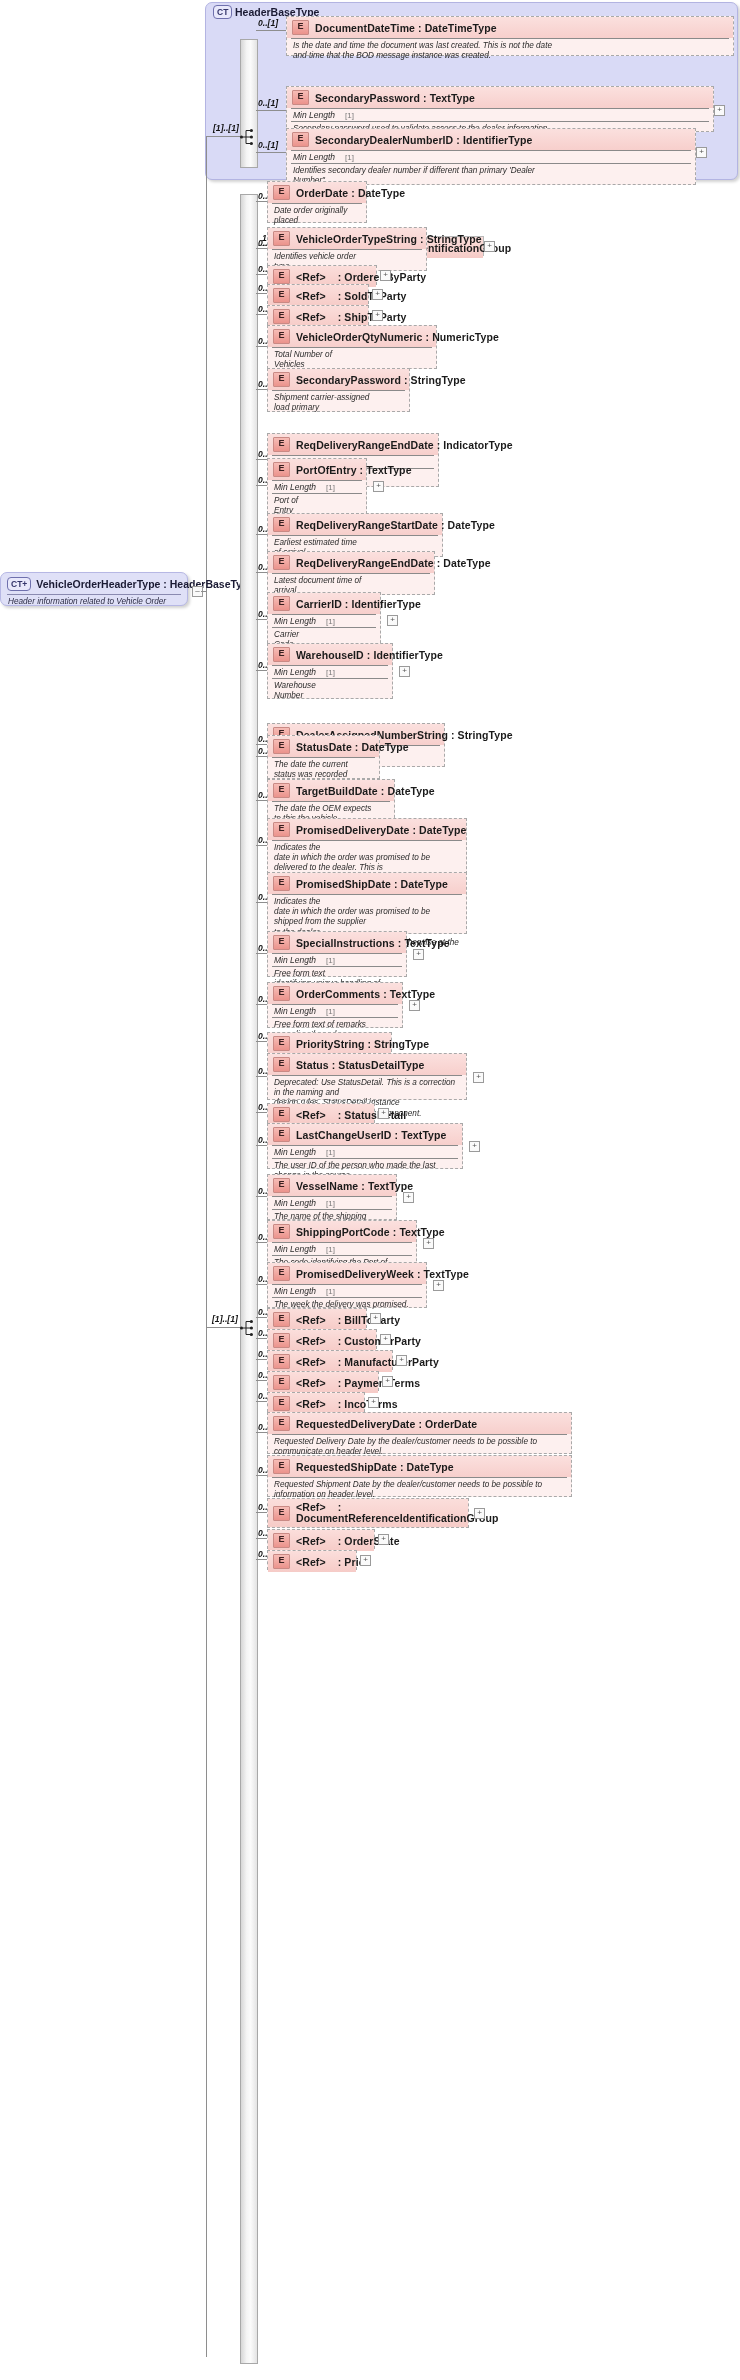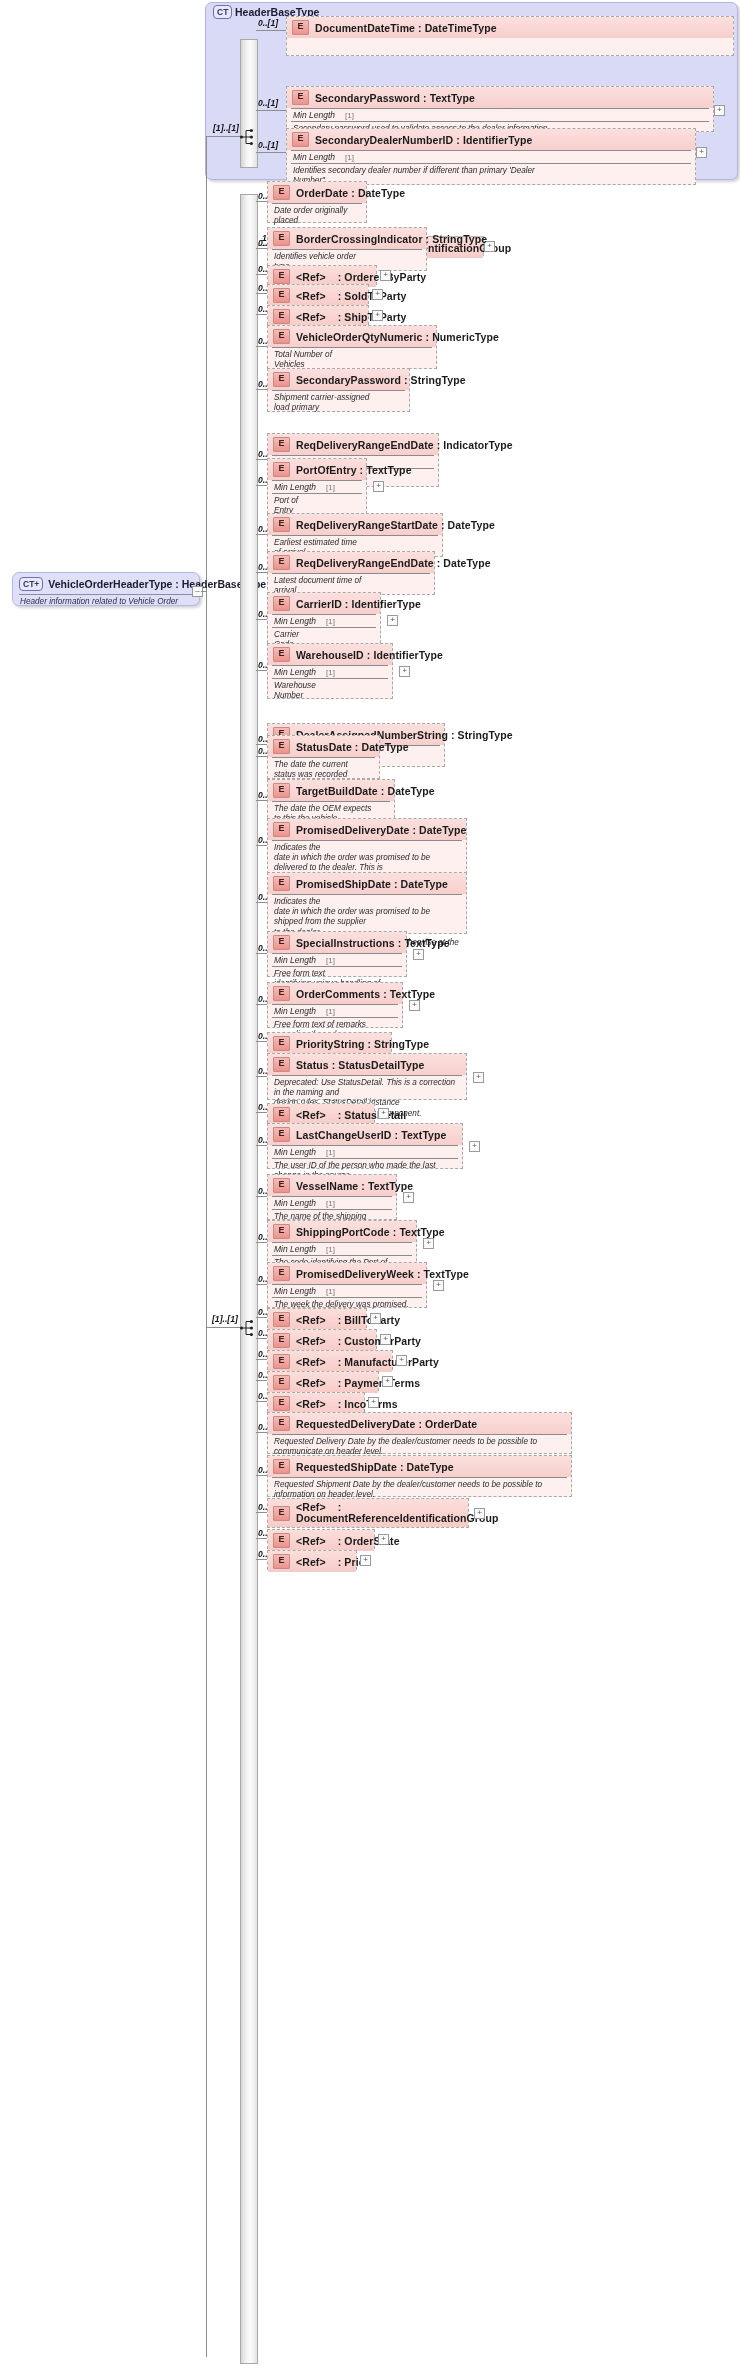--- a/index.html
+++ b/index.html
@@ -125,20 +125,22 @@
     <circle cx="12.4" cy="16.5" r="1.6" fill="#222"></circle>
   </svg>
 
   <div class="h" style="left:256px;top:30px;width:30px;"></div>
   <div class="occ" style="left:258px;top:18px;">0..[1]</div>
   <div class="node dashed" style="left:286px;top:16px;width:448px;height:40px;">
     <div class="hdr">
       <span class="eicon">E</span>
       <span class="nname"><span>DocumentDateTime</span>&nbsp;<span>:</span>&nbsp;<span>DateTimeType</span></span>
     </div>
+    <div class="doc">Is the date and time the document was last created. This is not the date
+and time that the BOD message instance was created.</div>
   </div>
 
   <div class="h" style="left:256px;top:110px;width:30px;"></div>
   <div class="occ" style="left:258px;top:98px;">0..[1]</div>
   <div class="node dashed" style="left:286px;top:86px;width:428px;height:46px;">
     <div class="hdr">
       <span class="eicon">E</span>
       <span class="nname"><span>SecondaryPassword</span>&nbsp;<span>:</span>&nbsp;<span>TextType</span></span>
     </div>
     <div class="facet">
@@ -168,21 +170,21 @@
   <div class="h" style="left:256px;top:245px;width:30px;"></div>
   <div class="occ" style="left:262px;top:233px;">1..1</div>
   <div class="node solid plain" style="left:286px;top:236px;width:198px;height:20px;">
     <div class="hdr">
       <span class="eicon">E</span>
       <span class="nname"><span>&lt;Ref&gt;</span>&nbsp;&nbsp;&nbsp;<span>:</span>&nbsp;<span>DocumentIdentificationGroup</span></span>
     </div>
   </div>
   <div class="plus" style="left:484px;top:241px;">+</div>
 
-  <div class="rootbox" style="left:12px;top:572px;width:188px;height:34px;">
+  <div class="rootbox" style="left:0;top:572px;width:188px;height:34px;">
     <div class="rhdr">
       <span class="ctbadge"><span>CT</span><span>+</span></span>
       <span class="rname"><span>VehicleOrderHeaderType</span>&nbsp;<span>:</span>&nbsp;<span>HeaderBaseType</span></span>
     </div>
     <div class="rdoc">Header information related to Vehicle Order</div>
   </div>
   <div class="minus" style="left:192px;top:586px;">–</div>
   <div class="h" style="left:201px;top:591px;width:6px;"></div>
 
   <div class="v" style="left:206px;top:591px;height:1766px;"></div>
@@ -211,21 +213,21 @@
           <span class="nname">OrderDate : DateType</span>
         </div>
         <div class="doc">Date order originally
 placed</div>
       </div>
       <div class="h" style="left: 256px; top: 248px; width: 11px;"></div>
       <div class="occ" style="left: 258px; top: 238px;">0..[1]</div>
       <div class="node dashed" style="left: 267px; top: 227px; width: 160px; height: 44px;">
         <div class="hdr">
           <span class="eicon">E</span>
-          <span class="nname">BorderCrossingIndicator : StringType</span>
+          <span class="nname">VehicleOrderTypeString : StringType</span>
         </div>
         <div class="doc">Identifies vehicle order
 type</div>
       </div>
       <div class="h" style="left: 256px; top: 274px; width: 11px;"></div>
       <div class="occ" style="left: 258px; top: 264px;">0..[1]</div>
       <div class="node dashed plain" style="left: 267px; top: 265px; width: 110px; height: 20px;">
         <div class="hdr">
           <span class="eicon">E</span>
           <span class="nname">&lt;Ref&gt;&nbsp;&nbsp;&nbsp; : OrderedByParty</span>

